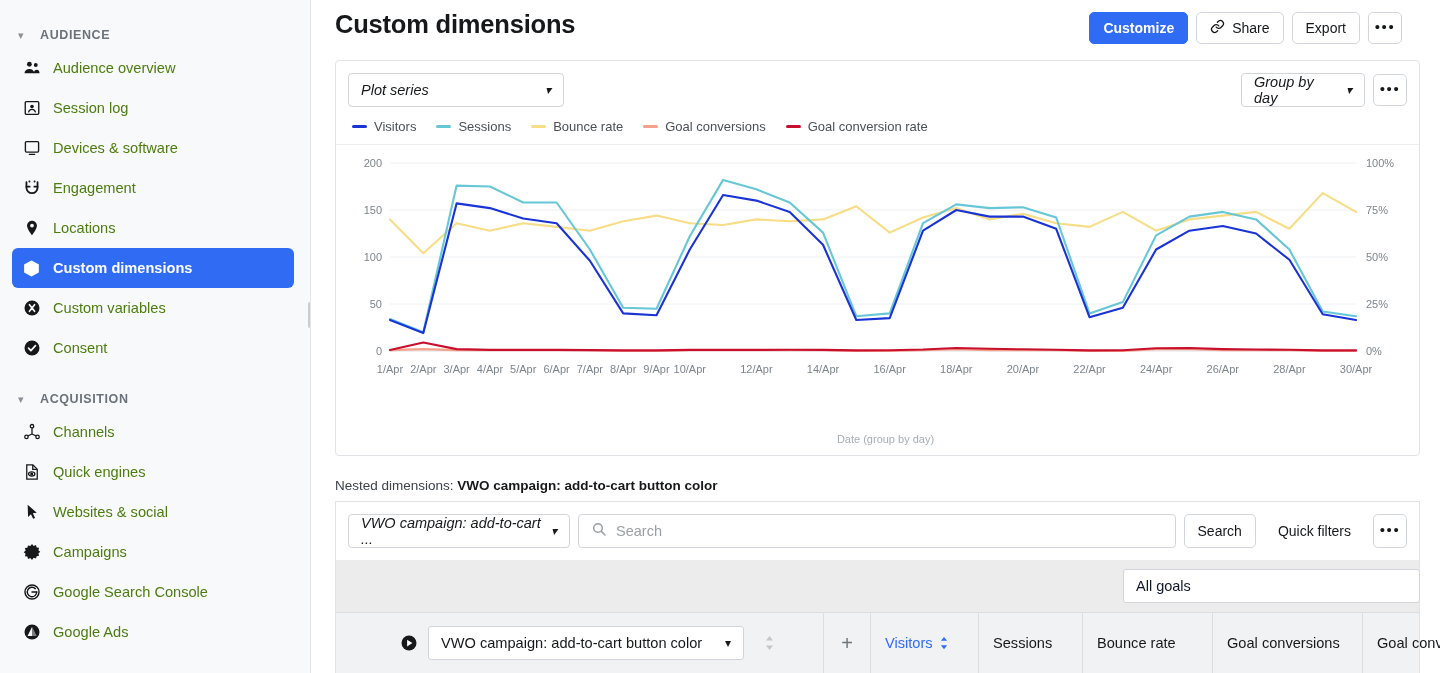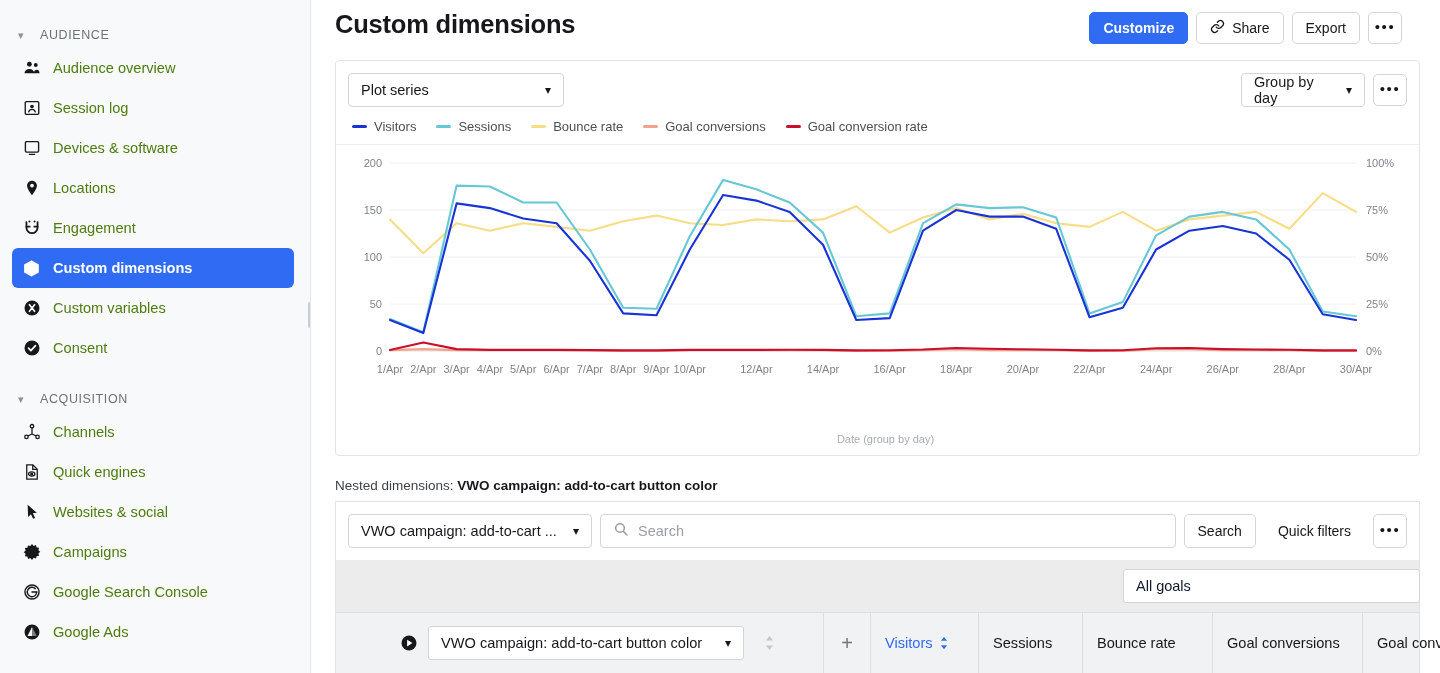--- a/index.html
+++ b/index.html
@@ -20,21 +20,21 @@
     overflow: hidden;
   }
   .nav-group-head {
     display: flex; align-items: center;
     height: 26px; padding-left: 18px;
     gap: 12px;
   }
   .nav-group-head .chev { color: #8a9199; font-size: 11px; line-height: 1; width: 10px; }
   .nav-group-head .gtitle {
     font-size: 12.5px; letter-spacing: .6px;
-    color: #6b7279; font-weight: 400;
+    color: #6b7279; font-weight: 700;
   }
   .nav-item {
     display: flex; align-items: center;
     height: 40px; margin: 0 16px 0 12px;
     padding-left: 10px; border-radius: 6px;
     gap: 12px; color: #4d7c0f;
     font-size: 14.6px;
     cursor: pointer;
   }
   .nav-item .ico {
@@ -82,21 +82,21 @@
   }
   .chart-toolbar {
     display: flex; align-items: center;
     padding: 12px 12px 12px 12px;
     gap: 8px;
   }
   .select {
     height: 34px; border: 1px solid #d2d6da; border-radius: 4px;
     background: #fff; display: flex; align-items: center;
     padding: 0 12px; font-size: 14.5px; color: #16181a;
-    cursor: pointer; position: relative; gap: 8px;
+    cursor: pointer; position: relative; gap: 8px; font-style: italic;
   }
   .select .chev { margin-left: auto; color: #16181a; font-size: 12px; }
   #plot-series-select { width: 216px; }
   .tb-right { margin-left: auto; display: flex; gap: 8px; align-items: center; justify-content: center; }
   #group-by-select { width: 124px; }
 
   .legend {
     display: flex; gap: 20px; align-items: center;
     padding: 0 0 6px 16px;
     border-bottom: 1px solid #eceef0;
@@ -118,21 +118,21 @@
     font-size: 13.5px; color: #3c4248;
   }
   .nested-line b { color: #16181a; font-weight: 700; }
 
   .search-card {
     margin: 0 20px 0 24px;
     border: 1px solid #e1e4e7; border-bottom: none;
     background: #fff;
   }
   .search-row { display: flex; align-items: center; gap: 8px; padding: 12px; }
-  #dim-select { width: 244px; }
+  #dim-select { width: 222px; }
   .search-box {
     flex: 1; height: 34px; border: 1px solid #d2d6da; border-radius: 4px;
     display: flex; align-items: center; gap: 9px; padding: 0 12px; background: #fff;
   }
   .search-box input {
     border: none; outline: none; flex: 1; font-size: 14.5px;
     color: #16181a; font-family: "Liberation Sans", sans-serif; background: transparent;
   }
   .search-box input::placeholder { color: #9aa0a6; }
 
@@ -215,37 +215,37 @@
         <span class="ico">
           <svg width="18" height="18" viewBox="0 0 24 24" fill="none" stroke="currentColor" stroke-width="1.8">
             <rect x="3.2" y="3.5" width="17.6" height="14" rx="1.4"></rect>
             <path d="M8.5 20.5h7" stroke-linecap="round"></path>
           </svg>
         </span>
         <span>Devices &amp; software</span>
       </div>
       <div class="nav-item">
         <span class="ico">
-          <svg width="18" height="18" viewBox="0 0 24 24" fill="currentColor">
-            <path d="M12 2.2c-3.7 0-6.6 2.9-6.6 6.5 0 4.9 6.6 12.9 6.6 12.9s6.6-8 6.6-12.9c0-3.6-2.9-6.5-6.6-6.5z"></path>
-            <circle cx="12" cy="8.7" r="2.5" fill="#f8f9fa"></circle>
-          </svg>
-        </span>
-        <span>Locations</span>
-      </div>
-      <div class="nav-item">
-        <span class="ico">
           <svg width="18" height="18" viewBox="0 0 24 24" fill="none" stroke="currentColor" stroke-width="2.4" stroke-linecap="round">
             <path d="M4.6 4.2v7.3a7.4 7.4 0 0 0 14.8 0V4.2"></path>
             <path d="M4.6 10.2h4.3M15.1 10.2h4.3"></path>
             <circle cx="8.6" cy="3.3" r="1.3" fill="currentColor" stroke="none"></circle>
             <circle cx="15.4" cy="3.3" r="1.3" fill="currentColor" stroke="none"></circle>
           </svg>
         </span>
         <span>Engagement</span>
+      </div>
+      <div class="nav-item">
+        <span class="ico">
+          <svg width="18" height="18" viewBox="0 0 24 24" fill="currentColor">
+            <path d="M12 2.2c-3.7 0-6.6 2.9-6.6 6.5 0 4.9 6.6 12.9 6.6 12.9s6.6-8 6.6-12.9c0-3.6-2.9-6.5-6.6-6.5z"></path>
+            <circle cx="12" cy="8.7" r="2.5" fill="#f8f9fa"></circle>
+          </svg>
+        </span>
+        <span>Locations</span>
       </div>
       <div class="nav-item active">
         <span class="ico">
           <svg width="19" height="19" viewBox="0 0 24 24" fill="currentColor">
             <path d="M12 1.8 21.3 7v10L12 22.2 2.7 17V7z"></path>
             <path d="M12 1.8 21.3 7 12 12.3 2.7 7z" fill="#ffffff" opacity=".35"></path>
             <path d="M12 12.3V22.2L2.7 17V7z" fill="#ffffff" opacity=".18"></path>
           </svg>
         </span>
         <span>Custom dimensions</span>

